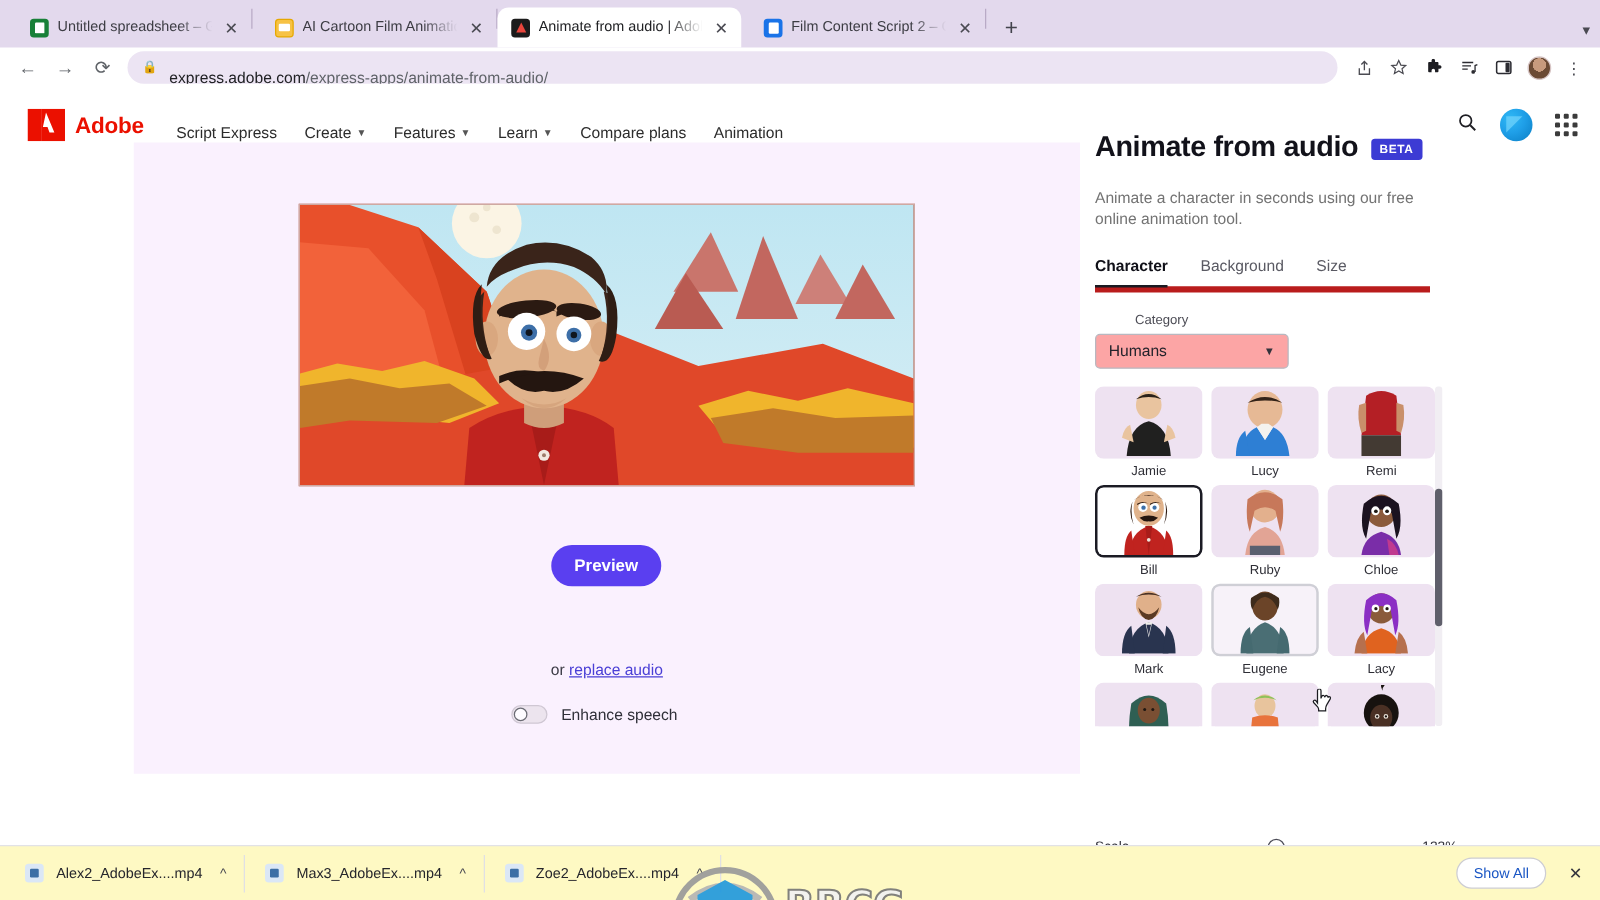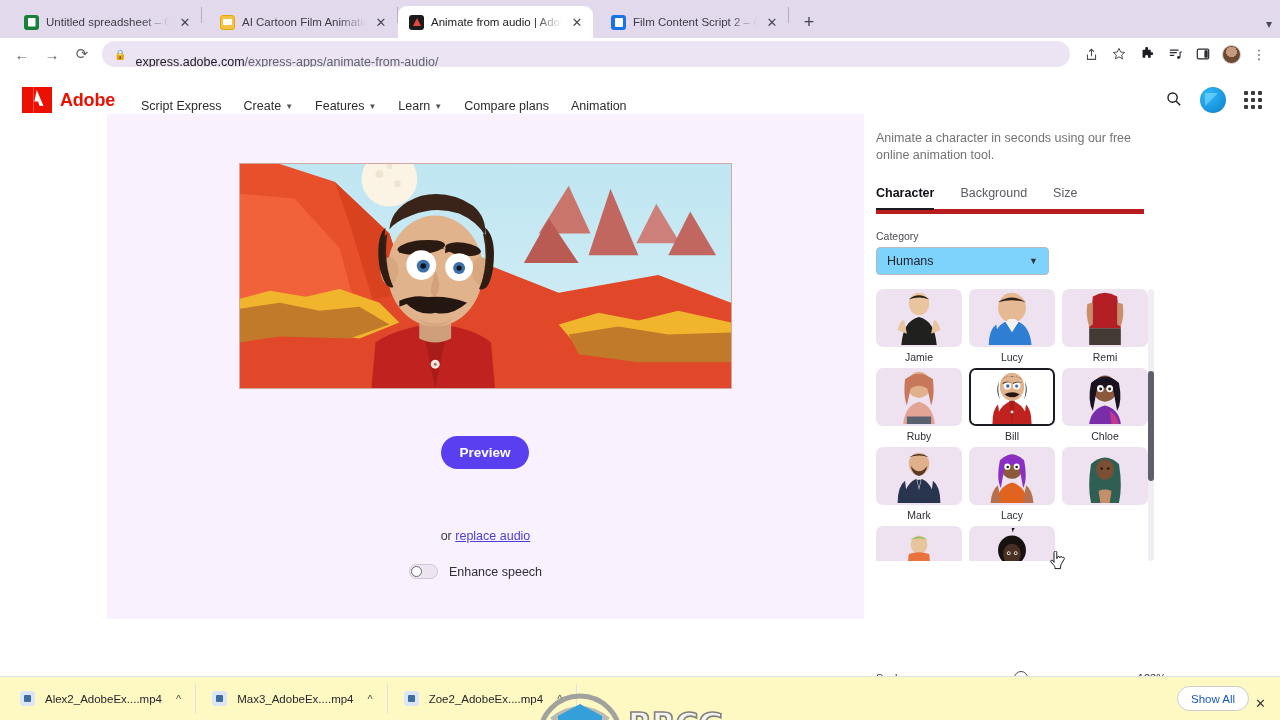--- a/index.html
+++ b/index.html
@@ -302,28 +302,28 @@
     font-size: 12.5px; color: #5a5a63;
     padding-bottom: 9px;
     position: relative;
   }
   .ptab.selected { color: #101018; font-weight: bold; }
   .ptab.selected::after {
     content: ""; position: absolute; left: 0; right: 0; bottom: -1px;
     height: 2px; background: #1a1a22;
   }
   .field-label {
-    font-size: 10.5px; color: #4d4d56; margin-top: 16px;
+    font-size: 10.5px; color: #4d4d56; margin-top: 16px; margin-left: 32px;
   }
   .select-box {
     margin-top: 5px;
-    width: 173px; height: 28px;
+    width: 155px; height: 28px;
     border: 1px solid #b8b8c0;
     border-radius: 4px;
-    background: #7dd3fc;
+    background: #fca5a5;
     display: flex; align-items: center;
     padding: 0 10px;
     font-size: 12.5px; color: #23232b;
   }
   .select-box .chev { margin-left: auto; font-size: 9px; color: #33333c; }
 
   .char-grid-wrap {
     margin-top: 14px;
     position: relative;
     width: 278px;
@@ -432,21 +432,21 @@
   }
   .dl-icon {
     width: 15px; height: 15px; border-radius: 3px;
     background: #dbe7f6;
     display: flex; align-items: center; justify-content: center;
   }
   .dl-icon i {
     width: 7px; height: 7px; background: #3c6ea5; border-radius: 1px; display: block;
   }
   .dl-caret { font-size: 11px; color: #4a4a52; margin-left: 4px; }
-  .dl-right { margin-left: auto; display: flex; align-items: flex-end; gap: 6px; }
+  .dl-right { margin-left: auto; display: flex; align-items: center; gap: 18px; }
   .show-all-btn {
     border: 1px solid #cdcdd3;
     border-radius: 13px;
     height: 25px;
     padding: 0 13px;
     display: flex; align-items: center;
     font-size: 11.5px; color: #1a56c4;
     background: #ffffff;
   }
   .dl-close { font-size: 13px; color: #36363e; padding-right: 4px; }
@@ -682,20 +682,24 @@
           <span class="toggle">
               <i></i>
             </span>
           <span class="enhance-label">Enhance speech</span>
         </div>
       </div>
     </div>
 
     <div class="side-panel">
 
+      <div class="panel-title-row">
+        <span class="panel-title">Animate from audio</span>
+        <span class="beta-badge">BETA</span>
+      </div>
 
       <div class="panel-sub">Animate a character in seconds using our free online animation tool.</div>
 
       <div class="tabs-row">
         <div class="ptab selected">Character</div>
         <div class="ptab">Background</div>
         <div class="ptab">Size</div>
       </div>
 
       <div class="field-label">Category</div>
@@ -742,33 +746,20 @@
             <div class="char-thumb">
               <svg viewBox="0 0 86 58">
                   <rect width="86" height="58" fill="#eee2f1"></rect>
                   <path d="M30 6 Q43 -2 56 6 L60 40 L26 40Z" fill="#b41f25"></path>
                   <path d="M26 40 L60 40 L60 58 L26 58Z" fill="#433a33"></path>
                   <path d="M24 14 Q22 26 26 38 L30 36 L30 12Z" fill="#c98f6a"></path>
                   <path d="M62 14 Q64 26 60 38 L56 36 L56 12Z" fill="#c98f6a"></path>
                 </svg>
             </div>
             <div class="char-name">Remi</div>
-          </div>
-
-          <div class="char-cell">
-            <div class="char-thumb">
-              <svg viewBox="0 0 86 58">
-                  <rect width="86" height="58" fill="#eee2f1"></rect>
-                  <ellipse cx="43" cy="16" rx="13" ry="14" fill="#e3b08d"></ellipse>
-                  <path d="M28 10 Q43 -2 58 10 Q60 28 56 38 L52 20 Q43 14 34 20 L30 38 Q26 28 28 10Z" fill="#c7785a"></path>
-                  <path d="M26 58 Q28 38 43 34 Q58 38 60 58Z" fill="#e2a495"></path>
-                  <path d="M30 50 L56 50 L56 58 L30 58Z" fill="#5a6070"></path>
-                </svg>
-            </div>
-            <div class="char-name">Ruby</div>
           </div>
 
           <div class="char-cell selected">
             <div class="char-thumb">
               <svg viewBox="0 0 86 58">
                   <rect width="86" height="58" fill="#ffffff"></rect>
                   <ellipse cx="43" cy="18" rx="13" ry="15" fill="#e0b38c"></ellipse>
                   <path d="M30 11 Q43 2 56 11 Q50 6 43 7 Q36 6 30 11Z" fill="#3a241a"></path>
                   <path d="M29 12 Q27 22 30 32 Q25 22 29 12Z" fill="#2f1d14"></path>
                   <path d="M57 12 Q59 22 56 32 Q61 22 57 12Z" fill="#2f1d14"></path>
@@ -786,20 +777,33 @@
                   <path d="M64 58 Q64 42 58 37 L55 58Z" fill="#c0231f"></path>
                 </svg>
             </div>
             <div class="char-name">Bill</div>
           </div>
 
           <div class="char-cell">
             <div class="char-thumb">
               <svg viewBox="0 0 86 58">
                   <rect width="86" height="58" fill="#eee2f1"></rect>
+                  <ellipse cx="43" cy="16" rx="13" ry="14" fill="#e3b08d"></ellipse>
+                  <path d="M28 10 Q43 -2 58 10 Q60 28 56 38 L52 20 Q43 14 34 20 L30 38 Q26 28 28 10Z" fill="#c7785a"></path>
+                  <path d="M26 58 Q28 38 43 34 Q58 38 60 58Z" fill="#e2a495"></path>
+                  <path d="M30 50 L56 50 L56 58 L30 58Z" fill="#5a6070"></path>
+                </svg>
+            </div>
+            <div class="char-name">Ruby</div>
+          </div>
+
+          <div class="char-cell">
+            <div class="char-thumb">
+              <svg viewBox="0 0 86 58">
+                  <rect width="86" height="58" fill="#eee2f1"></rect>
                   <ellipse cx="43" cy="20" rx="13" ry="14" fill="#8b5a3c"></ellipse>
                   <path d="M28 14 Q43 0 58 14 Q62 34 56 44 L52 22 Q43 16 34 22 L30 44 Q24 34 28 14Z" fill="#1b1220"></path>
                   <ellipse cx="38" cy="20" rx="3.6" ry="3.8" fill="#fff"></ellipse>
                   <ellipse cx="48" cy="20" rx="3.6" ry="3.8" fill="#fff"></ellipse>
                   <circle cx="38.4" cy="20.4" r="1.6" fill="#201a15"></circle>
                   <circle cx="48" cy="20.4" r="1.6" fill="#201a15"></circle>
                   <path d="M26 58 Q28 42 43 38 Q58 42 60 58Z" fill="#7a2da8"></path>
                   <path d="M48 44 Q56 48 58 58 L50 58Z" fill="#c0398f"></path>
                 </svg>
             </div>
@@ -816,20 +820,33 @@
                   <path d="M26 58 Q27 36 43 31 Q59 36 60 58Z" fill="#29344f"></path>
                   <path d="M40 31 L43 44 L46 31Z" fill="#f0efeb"></path>
                   <path d="M41 33 L43 42 L45 33Z" fill="#2b3350"></path>
                   <path d="M20 58 Q20 40 28 34 L31 58Z" fill="#29344f"></path>
                   <path d="M66 58 Q66 40 58 34 L55 58Z" fill="#29344f"></path>
                 </svg>
             </div>
             <div class="char-name">Mark</div>
           </div>
 
+          <div class="char-cell hovered">
+            <div class="char-thumb">
+              <svg viewBox="0 0 86 58">
+                  <rect width="86" height="58" fill="#f7f2f9"></rect>
+                  <ellipse cx="43" cy="17" rx="11" ry="12.5" fill="#6b4428"></ellipse>
+                  <path d="M31 10 Q43 1 55 10 Q56 16 54 20 Q50 10 43 9 Q36 10 32 20 Q30 16 31 10Z" fill="#3e2b1c"></path>
+                  <path d="M27 58 Q28 36 43 31 Q58 36 59 58Z" fill="#4a6e74"></path>
+                  <path d="M22 58 Q22 40 30 35 L33 58Z" fill="#456a70"></path>
+                  <path d="M64 58 Q64 40 56 35 L53 58Z" fill="#456a70"></path>
+                </svg>
+            </div>
+            <div class="char-name">Eugene</div>
+          </div>
 
           <div class="char-cell">
             <div class="char-thumb">
               <svg viewBox="0 0 86 58">
                   <rect width="86" height="58" fill="#eee2f1"></rect>
                   <ellipse cx="43" cy="19" rx="12" ry="13" fill="#8a5b3b"></ellipse>
                   <path d="M30 12 Q43 0 56 12 Q60 32 55 42 L51 20 Q43 14 35 20 L31 42 Q26 32 30 12Z" fill="#8b2fc4"></path>
                   <ellipse cx="38" cy="19" rx="3.2" ry="3.4" fill="#fff"></ellipse>
                   <ellipse cx="48" cy="19" rx="3.2" ry="3.4" fill="#fff"></ellipse>
                   <circle cx="38.4" cy="19.3" r="1.4" fill="#221a14"></circle>

